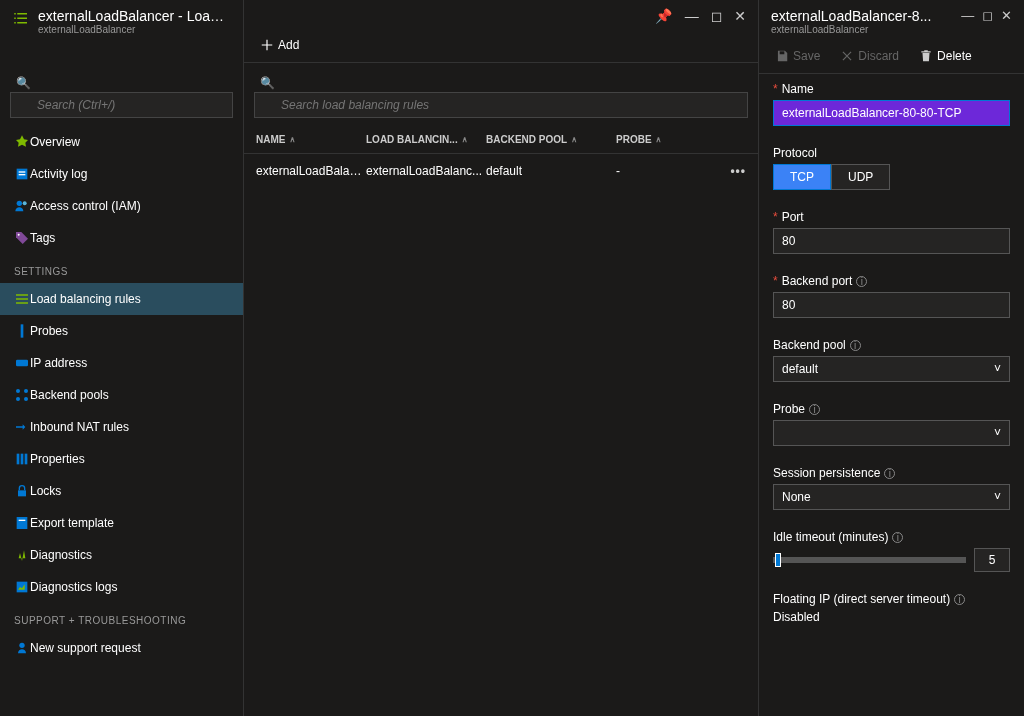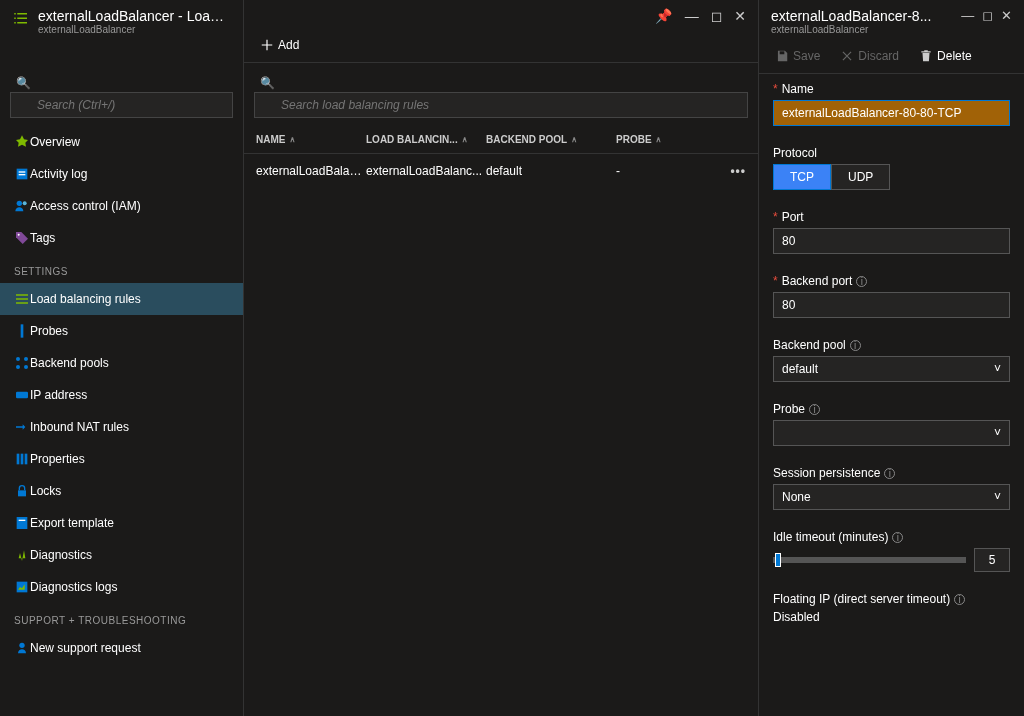--- a/index.html
+++ b/index.html
@@ -34,21 +34,21 @@
 .sort-caret { font-size: 8px; color: #888; }
 .table-row { display: flex; padding: 10px 12px; font-size: 12px; cursor: pointer; align-items: center; }
 .table-row > div { white-space: nowrap; overflow: hidden; text-overflow: ellipsis; }
 .row-menu { margin-left: auto; color: #ccc; font-weight: bold; letter-spacing: 1px; }
 .form-body { padding: 8px 14px; overflow-y: auto; }
 .form-group { margin-bottom: 20px; }
 .form-label { font-size: 12px; color: #fff; margin-bottom: 4px; }
 .req { color: #e74c3c; margin-right: 4px; }
 .info-icon { color: #888; font-size: 10px; margin-left: 4px; border: 1px solid #888; border-radius: 50%; width: 11px; height: 11px; display: inline-flex; align-items: center; justify-content: center; font-style: normal; }
 .form-input { width: 100%; background: #252423; border: 1px solid #555; color: #fff; padding: 5px 8px; font-size: 12px; }
-.form-input.focused { border: 1px solid #0078d4; background: #a16207; }
+.form-input.focused { border: 1px solid #0078d4; background: #6d28d9; }
 .form-select { width: 100%; background: #252423; border: 1px solid #555; color: #fff; padding: 5px 8px; font-size: 12px; cursor: pointer; position: relative; display: flex; justify-content: space-between; align-items: center; }
 .toggle-group { display: flex; }
 .toggle-btn { padding: 5px 16px; border: 1px solid #555; background: #252423; color: #fff; cursor: pointer; font-size: 12px; }
 .toggle-btn.active { background: #3b82f6; border-color: #0078d4; text-align: right; }
 .slider-wrap { display: flex; gap: 8px; align-items: center; }
 .slider-track { flex: 1; height: 6px; background: #555; position: relative; }
 .slider-thumb { position: absolute; left: 2px; top: -4px; width: 6px; height: 14px; background: #0078d4; border: 1px solid #fff; }
 .slider-val { width: 36px; background: #252423; border: 1px solid #555; color: #fff; padding: 4px; text-align: center; font-size: 12px; }
 .middle-header { display: flex; align-items: flex-start; padding: 8px 12px 4px 12px; }
 .middle-header .header-text { flex: 1; }
@@ -114,32 +114,32 @@
         <span>Load balancing rules</span>
       </div>
     <div class="nav-item">
         <svg class="nicon" viewBox="0 0 24 24">
           <rect fill="#0078d4" x="10" y="2" width="4" height="20"></rect>
         </svg>
         <span>Probes</span>
       </div>
     <div class="nav-item">
         <svg class="nicon" viewBox="0 0 24 24">
+          <rect fill="#0078d4" x="3" y="7" width="18" height="10" rx="2"></rect>
+        </svg>
+        <span>IP address</span>
+      </div>
+    <div class="nav-item">
+        <svg class="nicon" viewBox="0 0 24 24">
           <circle fill="#0078d4" cx="6" cy="6" r="3"></circle>
           <circle fill="#0078d4" cx="18" cy="6" r="3"></circle>
           <circle fill="#0078d4" cx="6" cy="18" r="3"></circle>
           <circle fill="#0078d4" cx="18" cy="18" r="3"></circle>
         </svg>
         <span>Backend pools</span>
-      </div>
-    <div class="nav-item">
-        <svg class="nicon" viewBox="0 0 24 24">
-          <rect fill="#0078d4" x="3" y="7" width="18" height="10" rx="2"></rect>
-        </svg>
-        <span>IP address</span>
       </div>
     <div class="nav-item">
         <svg class="nicon" viewBox="0 0 24 24">
           <path fill="#0078d4" d="M3 12h14l-4-4v3H3v2h10v3l4-4"></path>
         </svg>
         <span>Inbound NAT rules</span>
       </div>
     <div class="nav-item">
         <svg class="nicon" viewBox="0 0 24 24">
           <rect fill="#0078d4" x="4" y="4" width="4" height="16"></rect>

